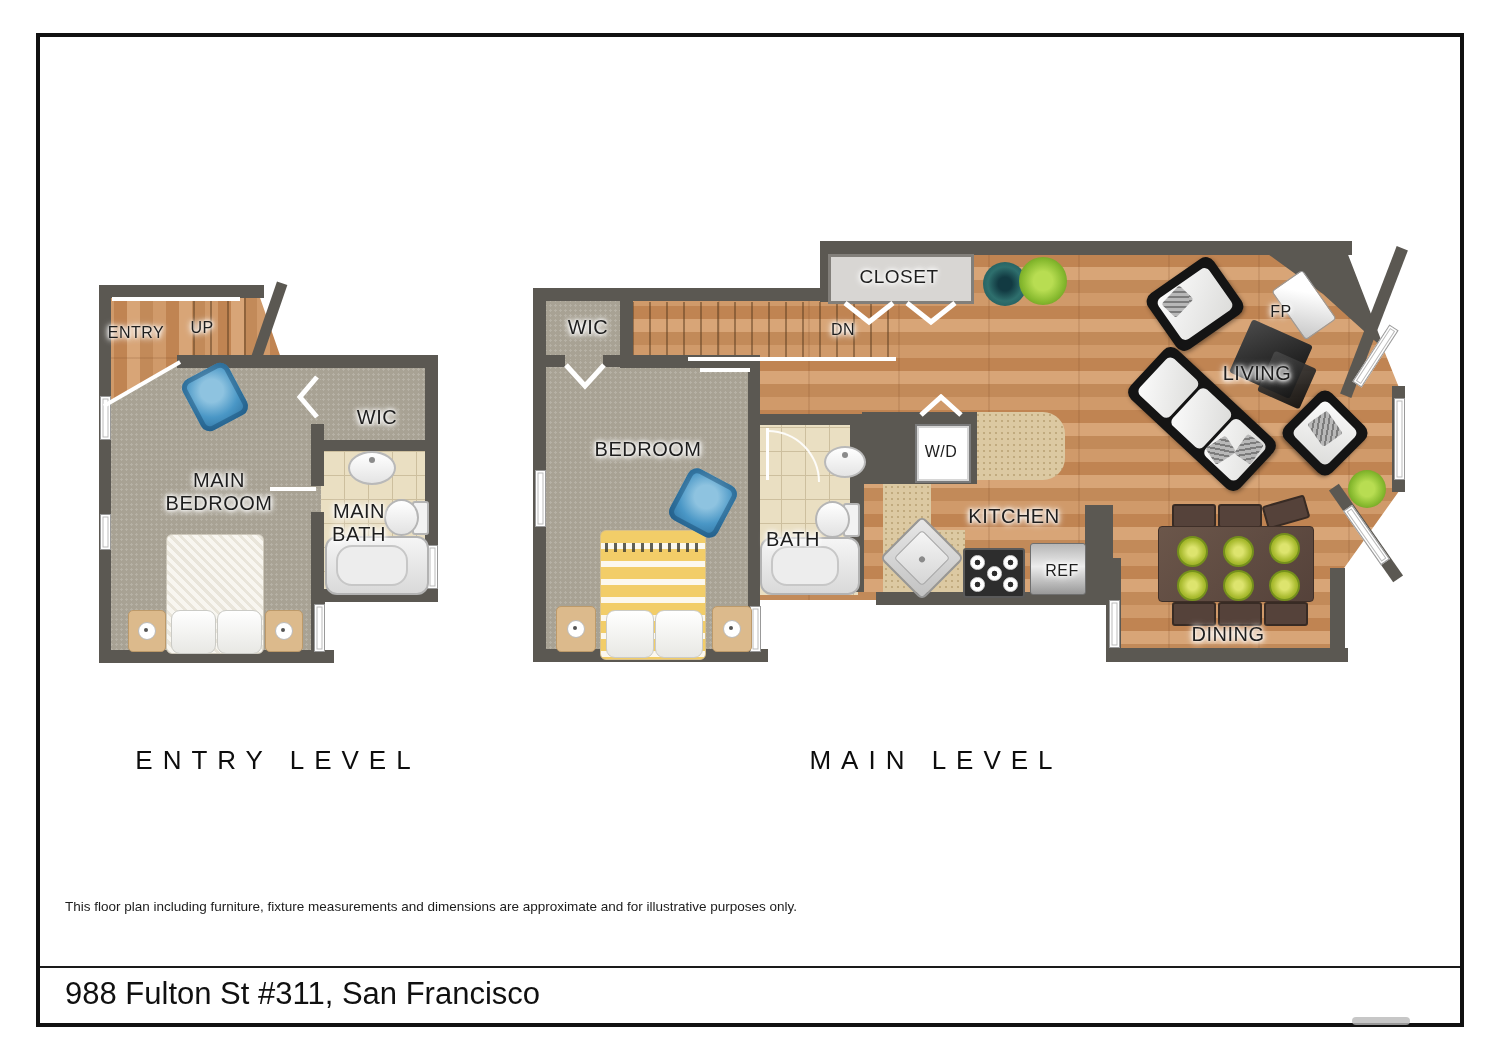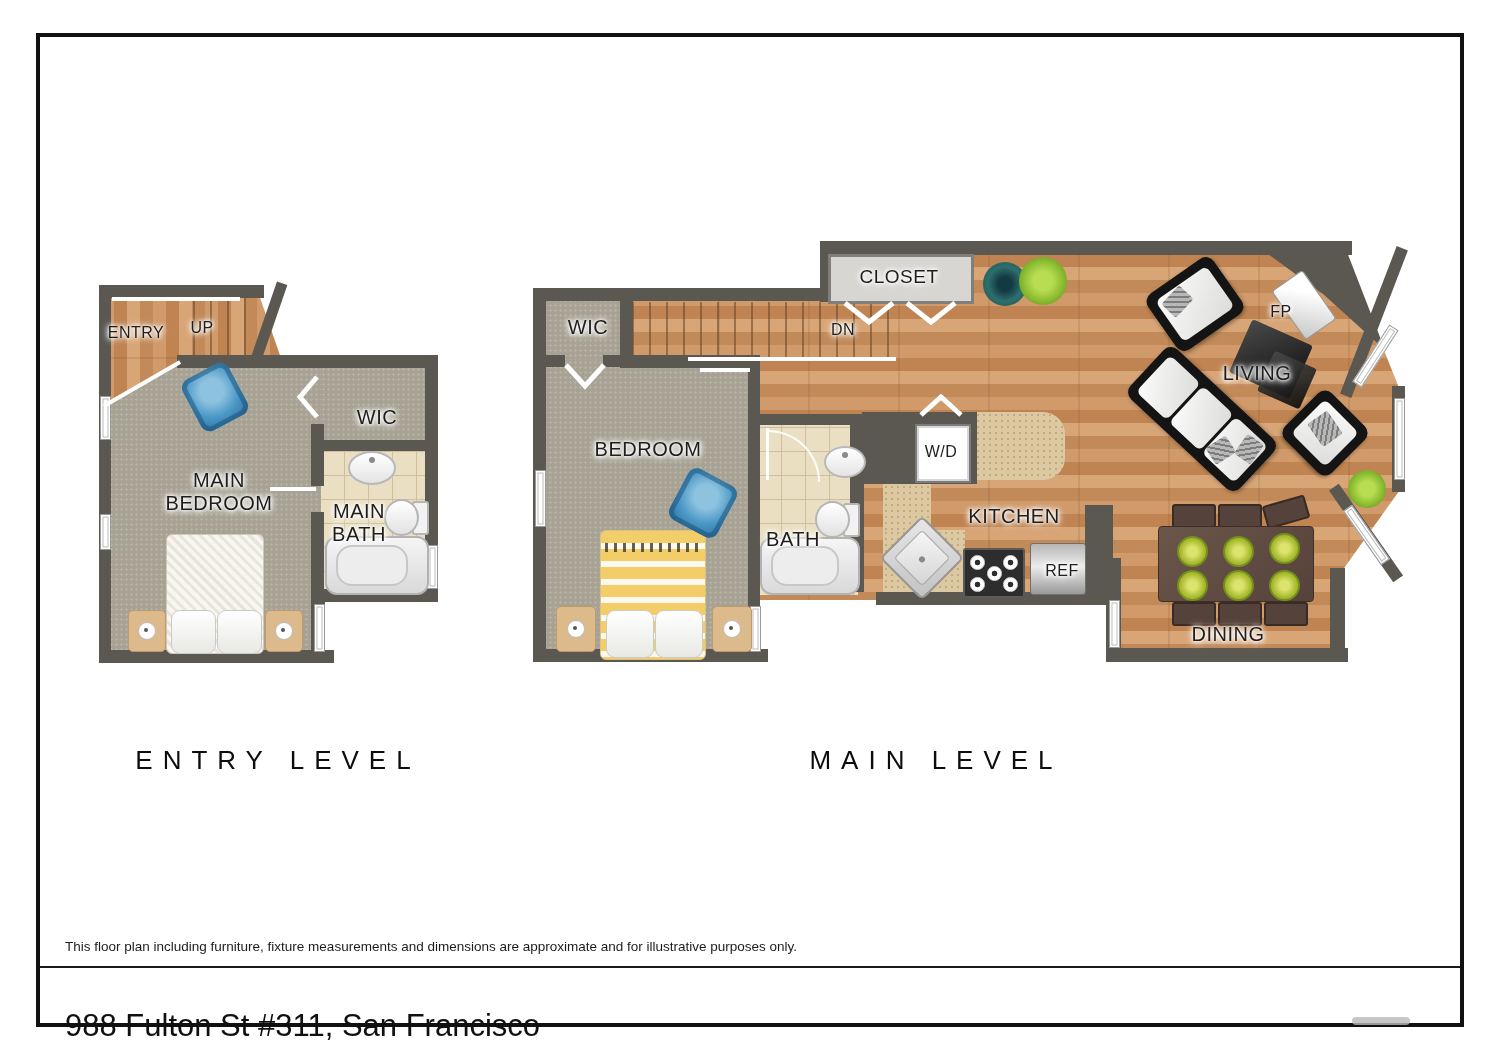--- a/index.html
+++ b/index.html
@@ -1,21 +1,21 @@
 <!DOCTYPE html>
 <html><head>
 <meta charset="utf-8">
 <style>
   html,body{margin:0;padding:0;background:#fff;}
   .canvas{position:relative;width:1500px;height:1060px;background:#fff;font-family:"Liberation Sans",sans-serif;overflow:hidden;}
   .frame{position:absolute;left:36px;top:33px;width:1420px;height:986px;border:4px solid #111;}
   .sep{position:absolute;left:40px;top:966px;width:1420px;height:2px;background:#1a1a1a;}
-  .addressbar{position:absolute;left:40px;top:968px;width:1420px;height:52px;display:flex;align-items:center;margin-top:32px;}
+  .addressbar{position:absolute;left:40px;top:968px;width:1420px;height:52px;display:flex;align-items:center;}
   .address{font-size:31px;color:#101010;padding-left:25px;}
-  .disc{position:absolute;left:65px;top:937px;font-size:13.5px;line-height:1.55;color:#1c1c1c;}
+  .disc{position:absolute;left:65px;top:897px;font-size:13.5px;line-height:1.55;color:#1c1c1c;}
   .lvl{position:absolute;font-size:26px;letter-spacing:10px;color:#0d0d0d;text-align:center;width:360px;}
   
   .carpet{position:absolute;background-color:#a8a294;background-image:radial-gradient(rgba(255,255,255,.16) 1px,transparent 1.3px);background-size:5px 5px;z-index:1;}
   .tile{position:absolute;background:repeating-linear-gradient(0deg,transparent 0 23px,#cdbf9e 23px 24px),repeating-linear-gradient(90deg,transparent 0 23px,#cdbf9e 23px 24px),#eadfc2;z-index:1;}
   .woodh{position:absolute;background:repeating-linear-gradient(90deg,rgba(120,70,35,.15) 0 2px,transparent 2px 90px),repeating-linear-gradient(180deg,#d09a6a 0 13px,#c08452 13px 26px,#d8a577 26px 39px,#c28a59 39px 52px);z-index:1;}
   .woodv{position:absolute;background:repeating-linear-gradient(180deg,rgba(120,70,35,.15) 0 2px,transparent 2px 70px),repeating-linear-gradient(90deg,#d09a6a 0 13px,#c08452 13px 26px,#d8a577 26px 39px,#c28a59 39px 52px);z-index:1;}
   .granite{position:absolute;background-color:#dcc9a2;background-image:radial-gradient(rgba(150,120,70,.38) 1px,transparent 1.5px);background-size:6px 6px;z-index:2;}
   .stairs{position:absolute;background:repeating-linear-gradient(90deg,rgba(92,61,32,.5) 0 2px,transparent 2px 17px);z-index:2;}
   
   .wall{position:absolute;background:#5b5852;z-index:3;}

